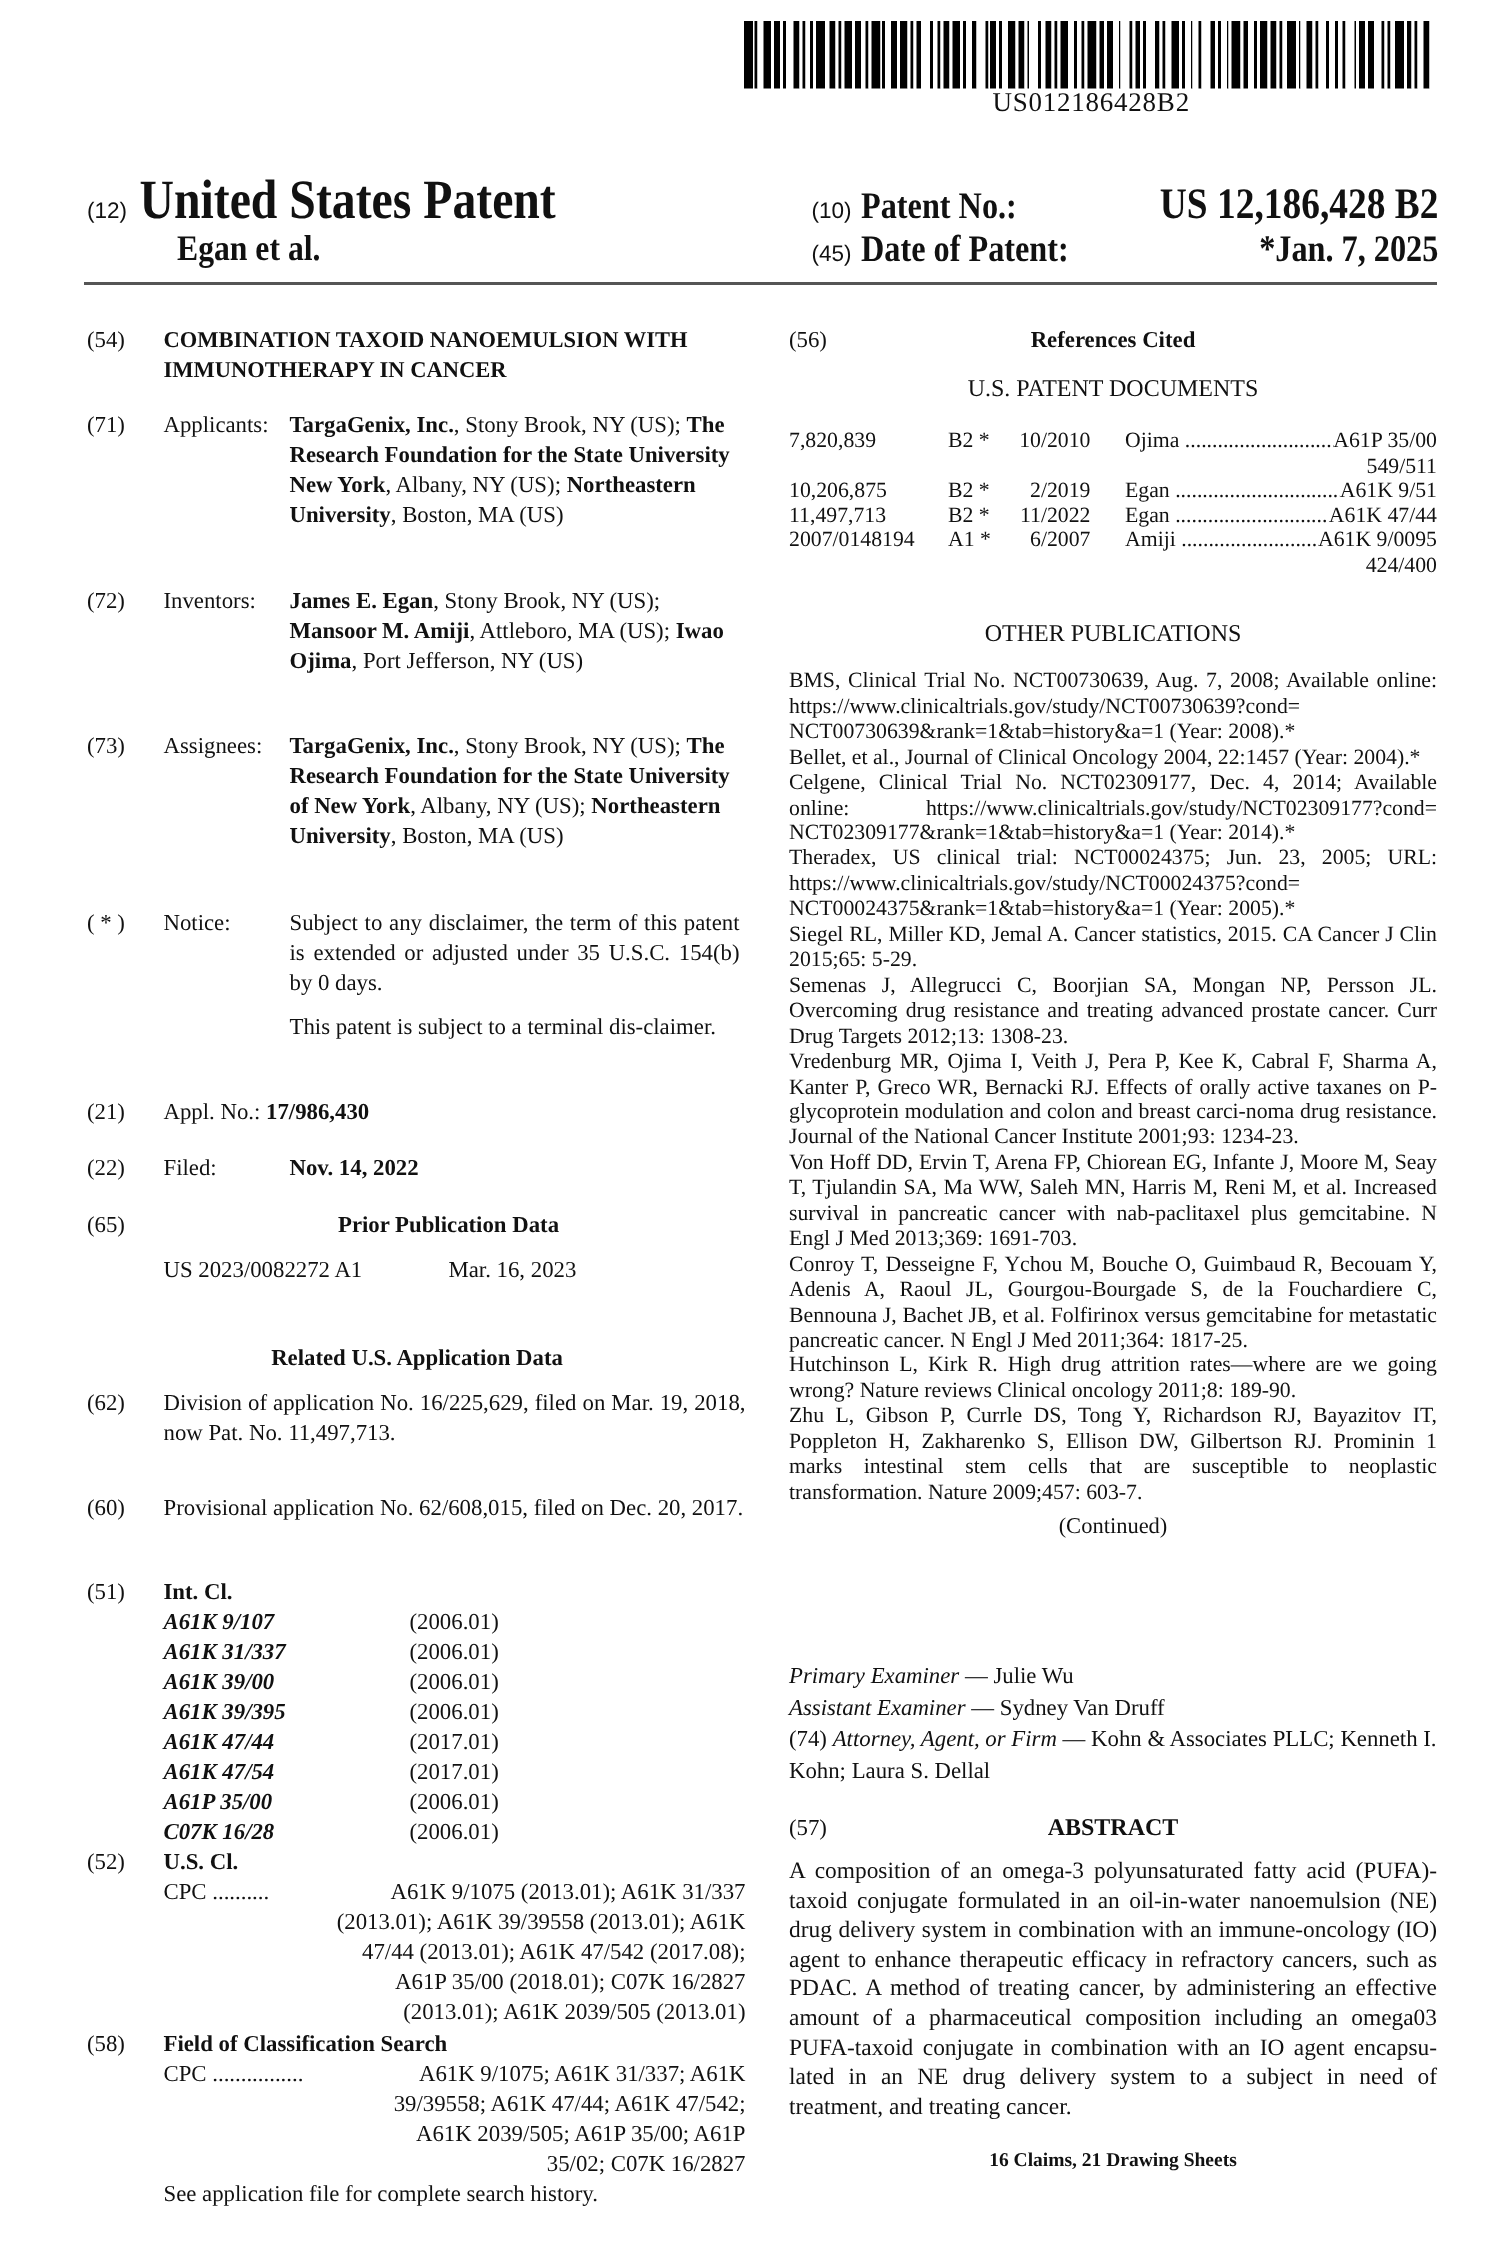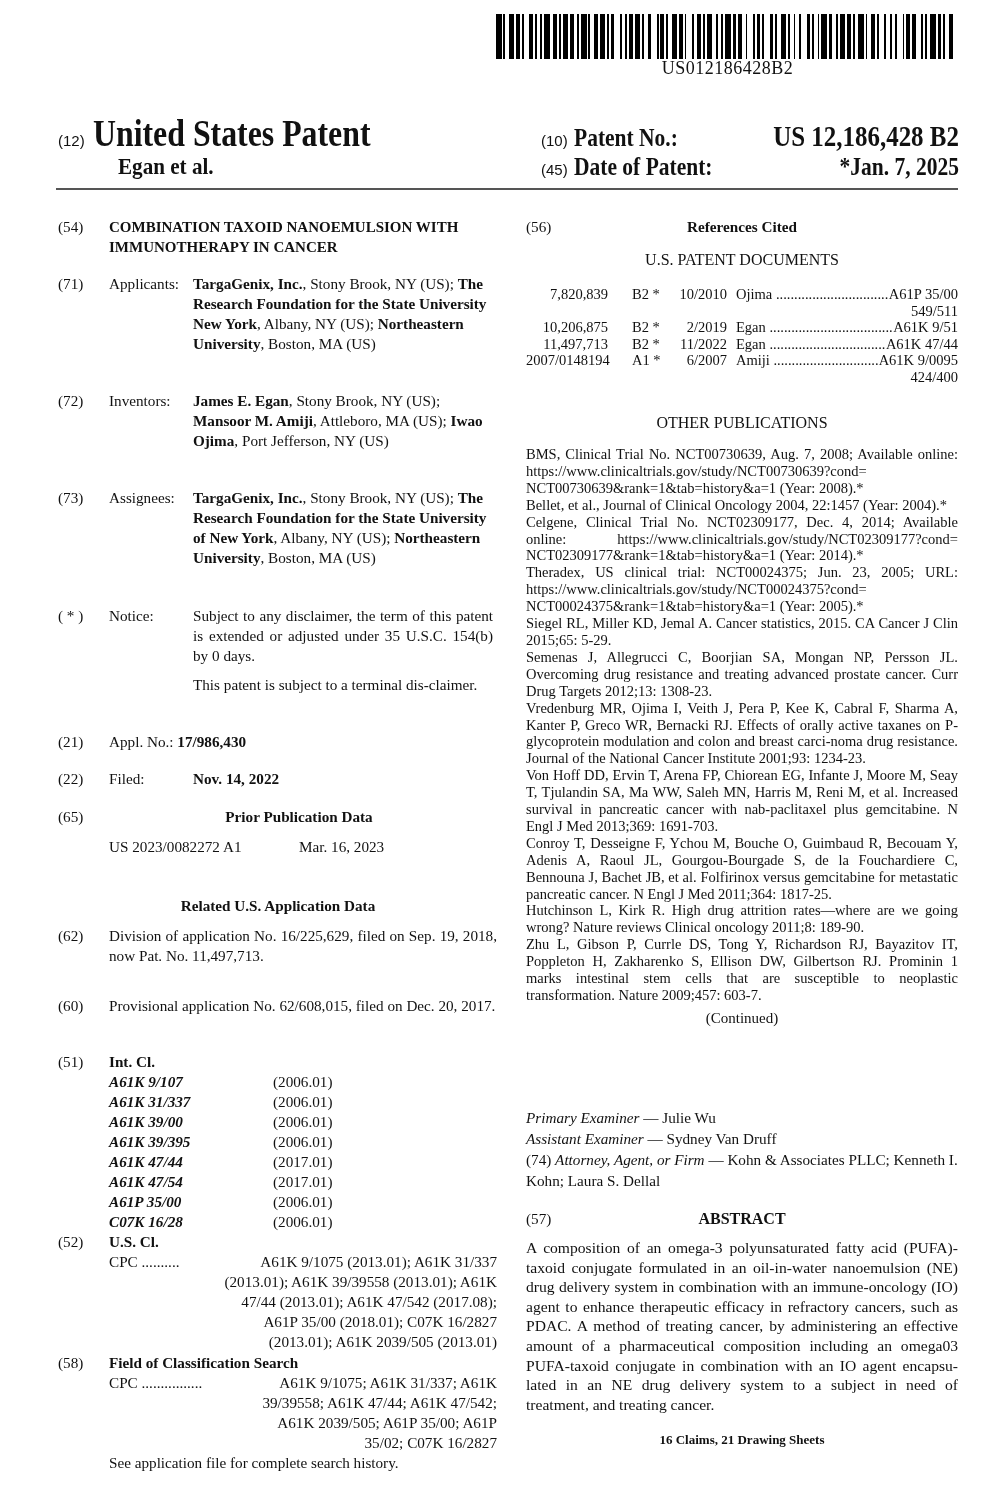--- a/index.html
+++ b/index.html
@@ -29,24 +29,24 @@
   .field .body { position: absolute; left: 51px; width: 390px; }
   .lbl-row { display: flex; }
   .b { font-weight: bold; }
   .i { font-style: italic; }
   .just { text-align: justify; }
   .center { text-align: center; }
   .ipc-row { display: flex; }
   .ipc-code { width: 164px; font-weight: bold; font-style: italic; }
   .refs-table { position: absolute; left: 526px; top: 286px; width: 432px; font-size: 14.5px; line-height: 16.5px; }
   .ref-row { display: flex; }
-  .ref-no { width: 82px; text-align: right; }
+  .ref-no { width: 82px; }
   .ref-kind { width: 40px; padding-left: 24px; }
   .ref-date { width: 55px; text-align: right; }
-  .ref-name { padding-left: 9px; flex: 1; overflow: hidden; white-space: nowrap; }
+  .ref-name { padding-left: 23px; flex: 1; overflow: hidden; white-space: nowrap; }
   .ref-class { text-align: right; white-space: nowrap; }
   .ref-sub { text-align: right; }
   .pubs { position: absolute; left: 526px; top: 446px; width: 432px; font-size: 14.5px; line-height: 16.9px; }
   .pub { text-align: justify; hyphens: manual; }
   .dots::after { content: " ......................................................"; }
 </style>
 </head>
 <body>
 
 <div class="abs barcode" id="barcode">
@@ -304,21 +304,21 @@
       <span style="width:190px">US 2023/0082272 A1</span>
       <span>Mar. 16, 2023</span>
     </div>
   </div>
 
   <div class="field" style="top:896px;">
     <div class="center b" style="position:absolute; left:0; width:440px;">Related U.S. Application Data</div>
   </div>
   <div class="field" style="top:926px;">
     <span class="code">(62)</span>
-    <div class="body just" style="width:388px">Division of application No. 16/225,629, filed on Sep. 19, 2018, now Pat. No. 11,497,713.</div>
+    <div class="body just" style="width:388px">Division of application No. 16/225,629, filed on Mar. 19, 2018, now Pat. No. 11,497,713.</div>
   </div>
   <div class="field" style="top:996px;">
     <span class="code">(60)</span>
     <div class="body just" style="width:388px">Provisional application No. 62/608,015, filed on Dec. 20, 2017.</div>
   </div>
 
   <div class="field" style="top:1052px;">
     <span class="code">(51)</span>
     <div class="body">
       <div class="b">Int. Cl.</div>

